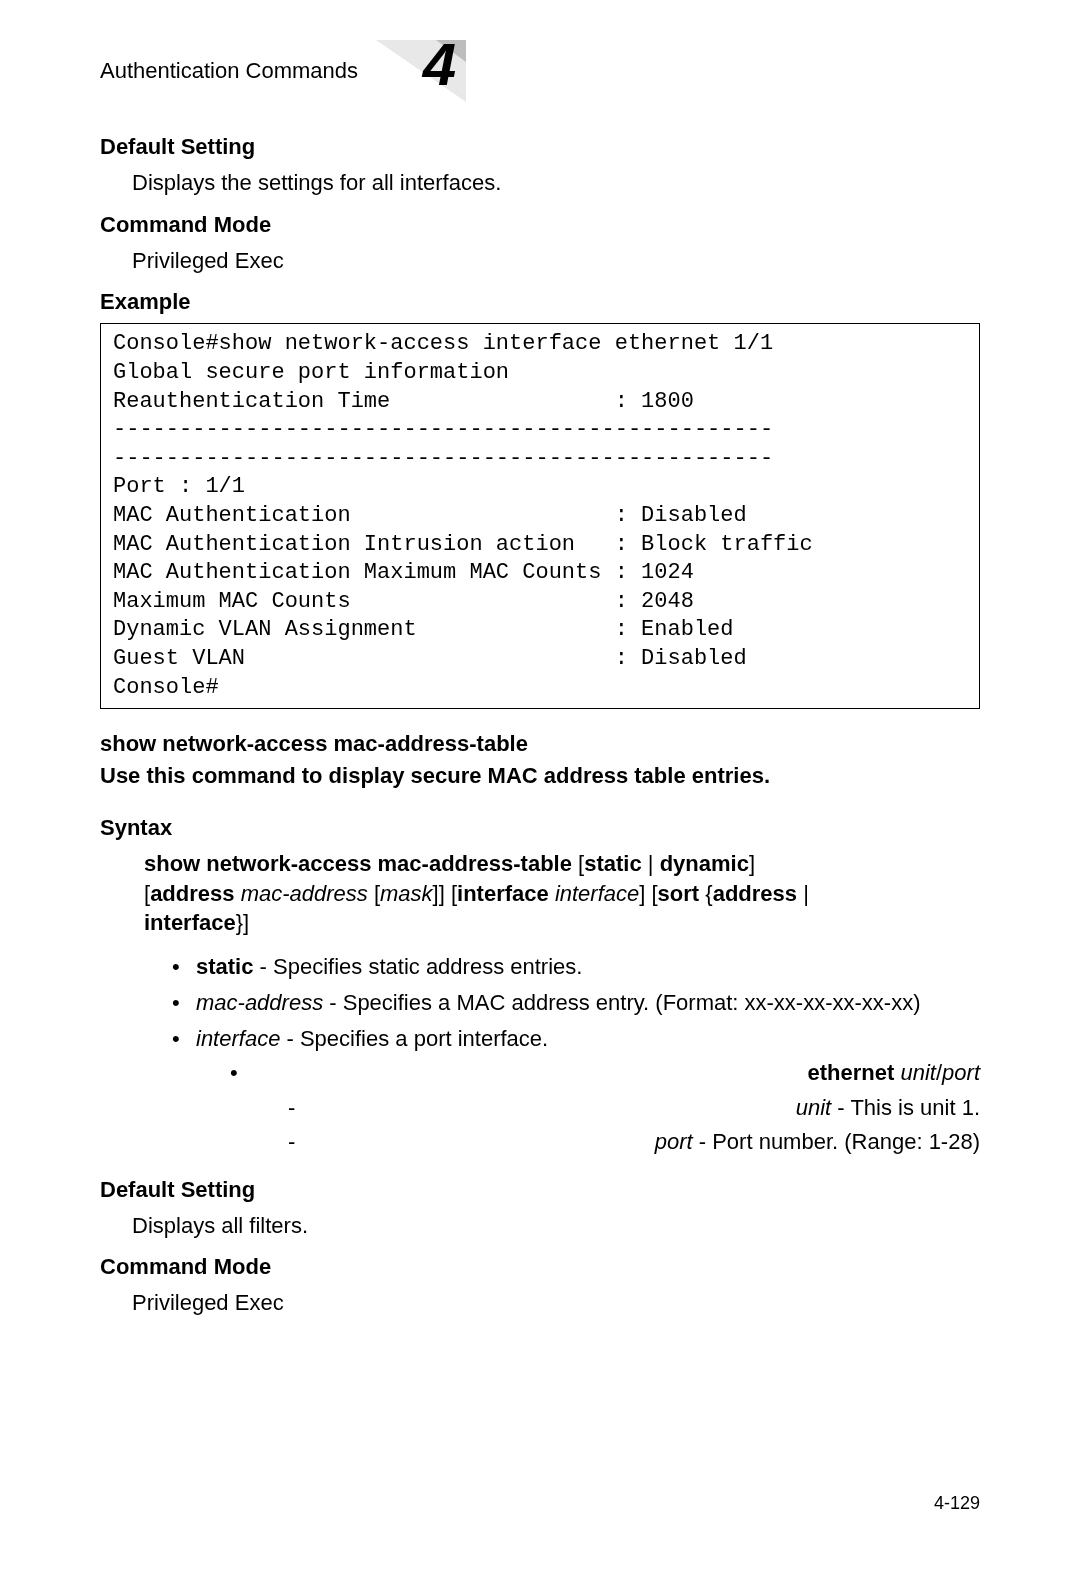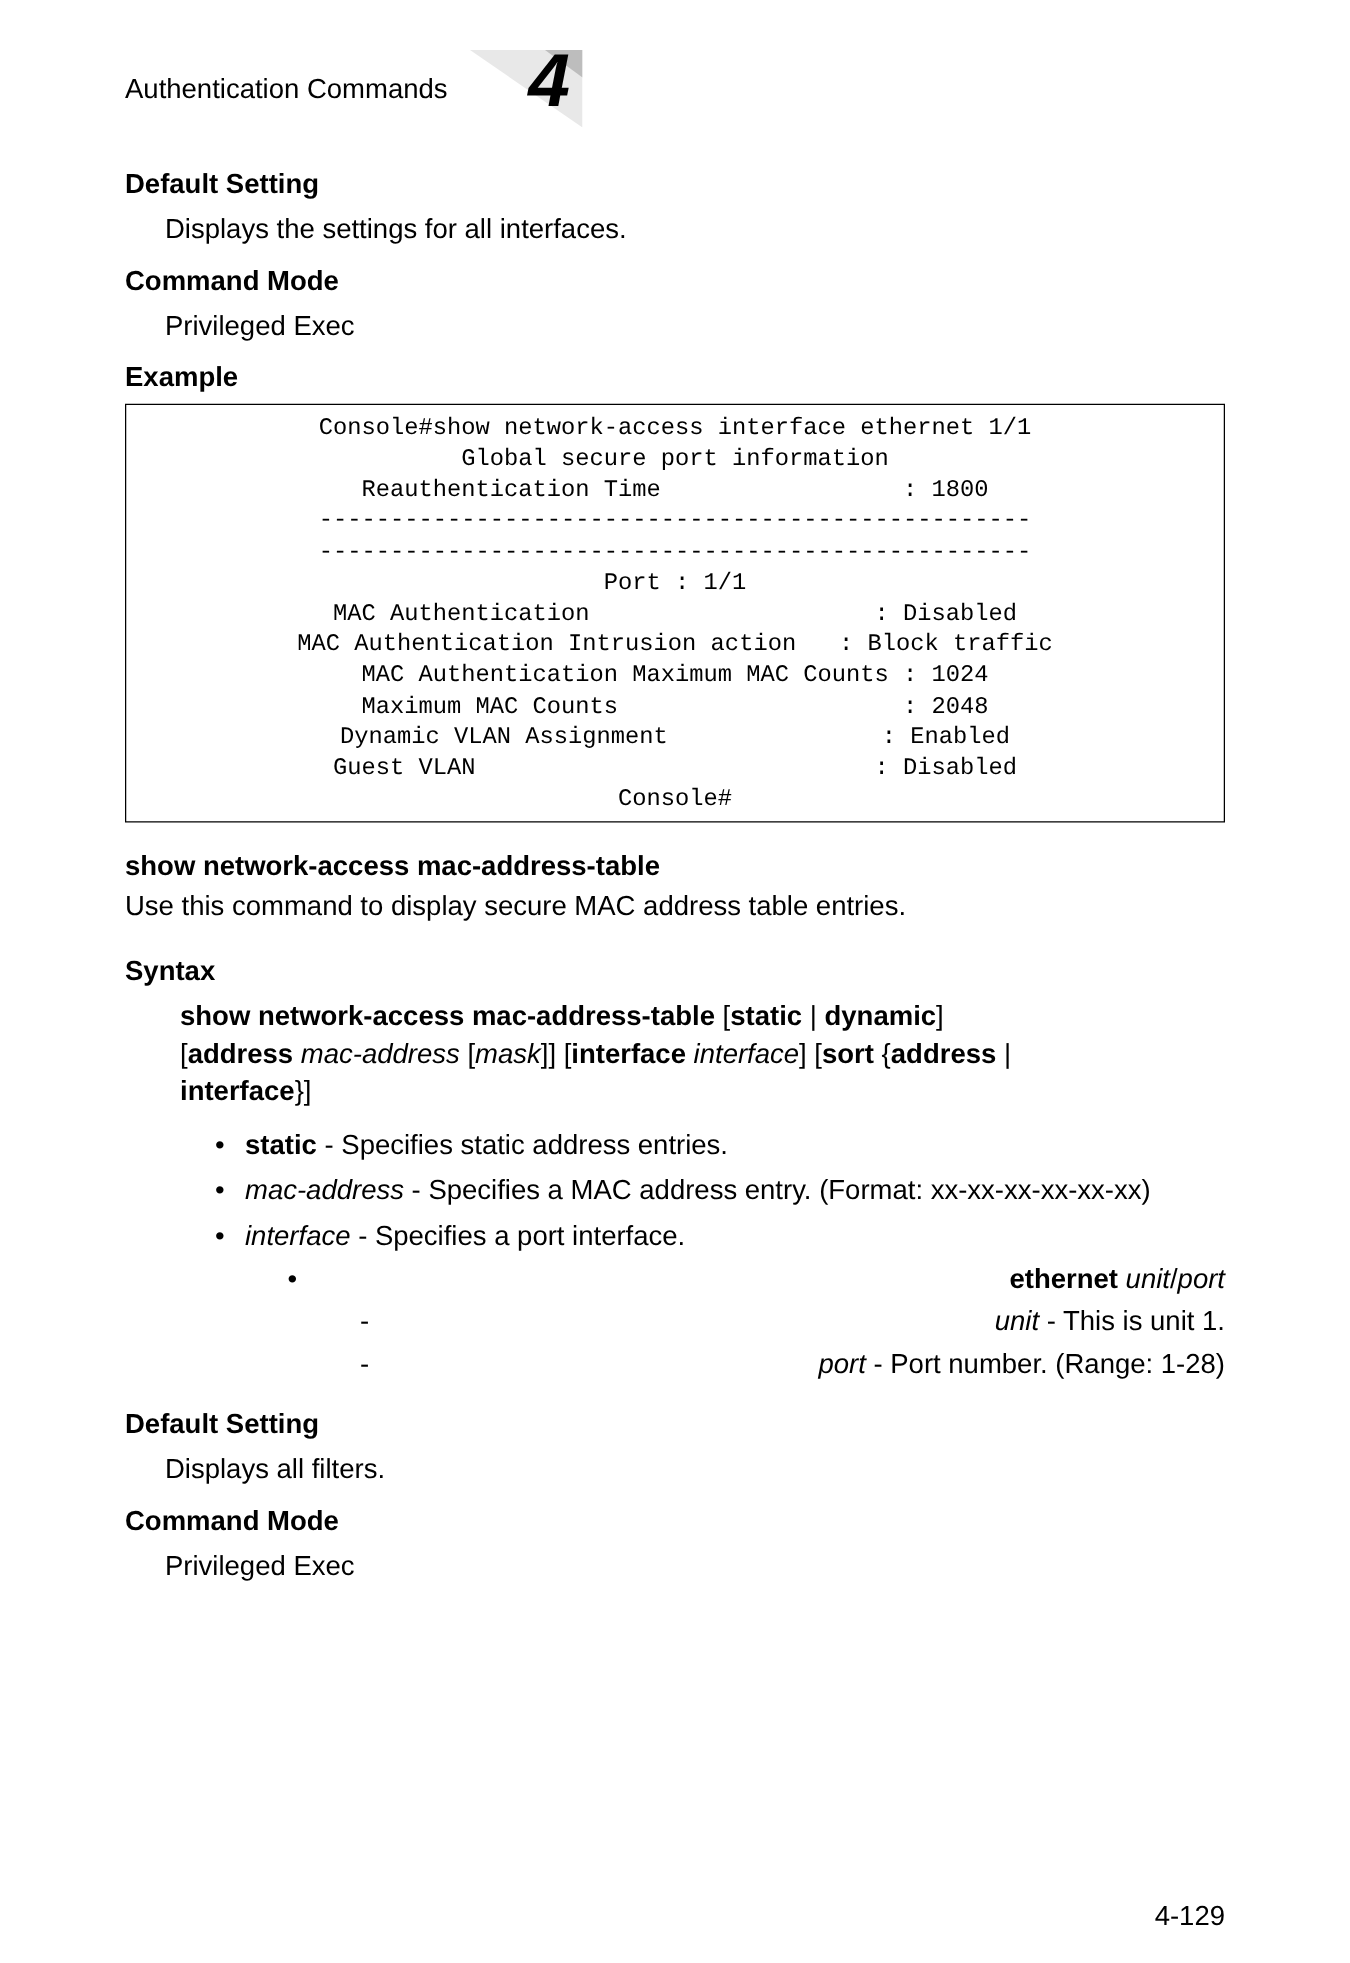--- a/index.html
+++ b/index.html
@@ -59,25 +59,24 @@
       font-size: 22px;
       margin-left: 32px;
       margin-bottom: 14px;
       line-height: 1.35;
     }
     .pre-box {
       border: 1px solid #000;
       padding: 6px 12px;
       margin: 6px 0 22px 0;
       font-family: "Courier New", Courier, monospace;
-      font-size: 19px;
+      font-size: 22px;
       line-height: 1.3;
       white-space: pre;
       overflow: hidden;
-      text-align: center;
     }
     .command-title {
       font-size: 22px;
       font-weight: bold;
       margin-top: 6px;
       margin-bottom: 6px;
     }
     .syntax-block {
       font-size: 22px;
       margin-left: 44px;
@@ -129,23 +128,23 @@
       padding-left: 24px;
     }
     ul.dash > li::before {
       content: "-";
       position: absolute;
       left: 0;
       top: 0;
     }
     .page-number {
       position: absolute;
-      bottom: 24px;
+      bottom: 56px;
       right: 100px;
-      font-size: 22px;
+      font-size: 18px;
     }
   </style>
 </head>
 <body>
 
 <div class="page">
 
   <div class="header">
     <span class="header-title">Authentication Commands</span>
     <span class="chapter-icon">
@@ -172,21 +171,21 @@
 Port : 1/1
 MAC Authentication                    : Disabled
 MAC Authentication Intrusion action   : Block traffic
 MAC Authentication Maximum MAC Counts : 1024
 Maximum MAC Counts                    : 2048
 Dynamic VLAN Assignment               : Enabled
 Guest VLAN                            : Disabled
 Console#</div>
 
   <div class="command-title">show network-access mac-address-table</div>
-  <div style="font-size:22px;margin-bottom:26px;">Use this command to display secure MAC address table entries.</div>
+  <div style="font-size:22px;margin-bottom:26px;font-weight:bold;">Use this command to display secure MAC address table entries.</div>
 
   <div class="section-heading">Syntax</div>
   <div class="syntax-block">
     <span class="b">show network-access mac-address-table</span><span> [</span><span class="b">static</span><span> | </span><span class="b">dynamic</span><span>]</span><br>
     <span>[</span><span class="b">address</span><span class="i"> mac-address</span><span> [</span><span class="i">mask</span><span>]] [</span><span class="b">interface</span><span class="i"> interface</span><span>] [</span><span class="b">sort</span><span> {</span><span class="b">address</span><span> |</span><br>
     <span class="b">interface</span><span>}]</span>
   </div>
 
   <ul class="bullet-list">
     <li><span class="b">static</span><span> - Specifies static address entries.</span></li>

